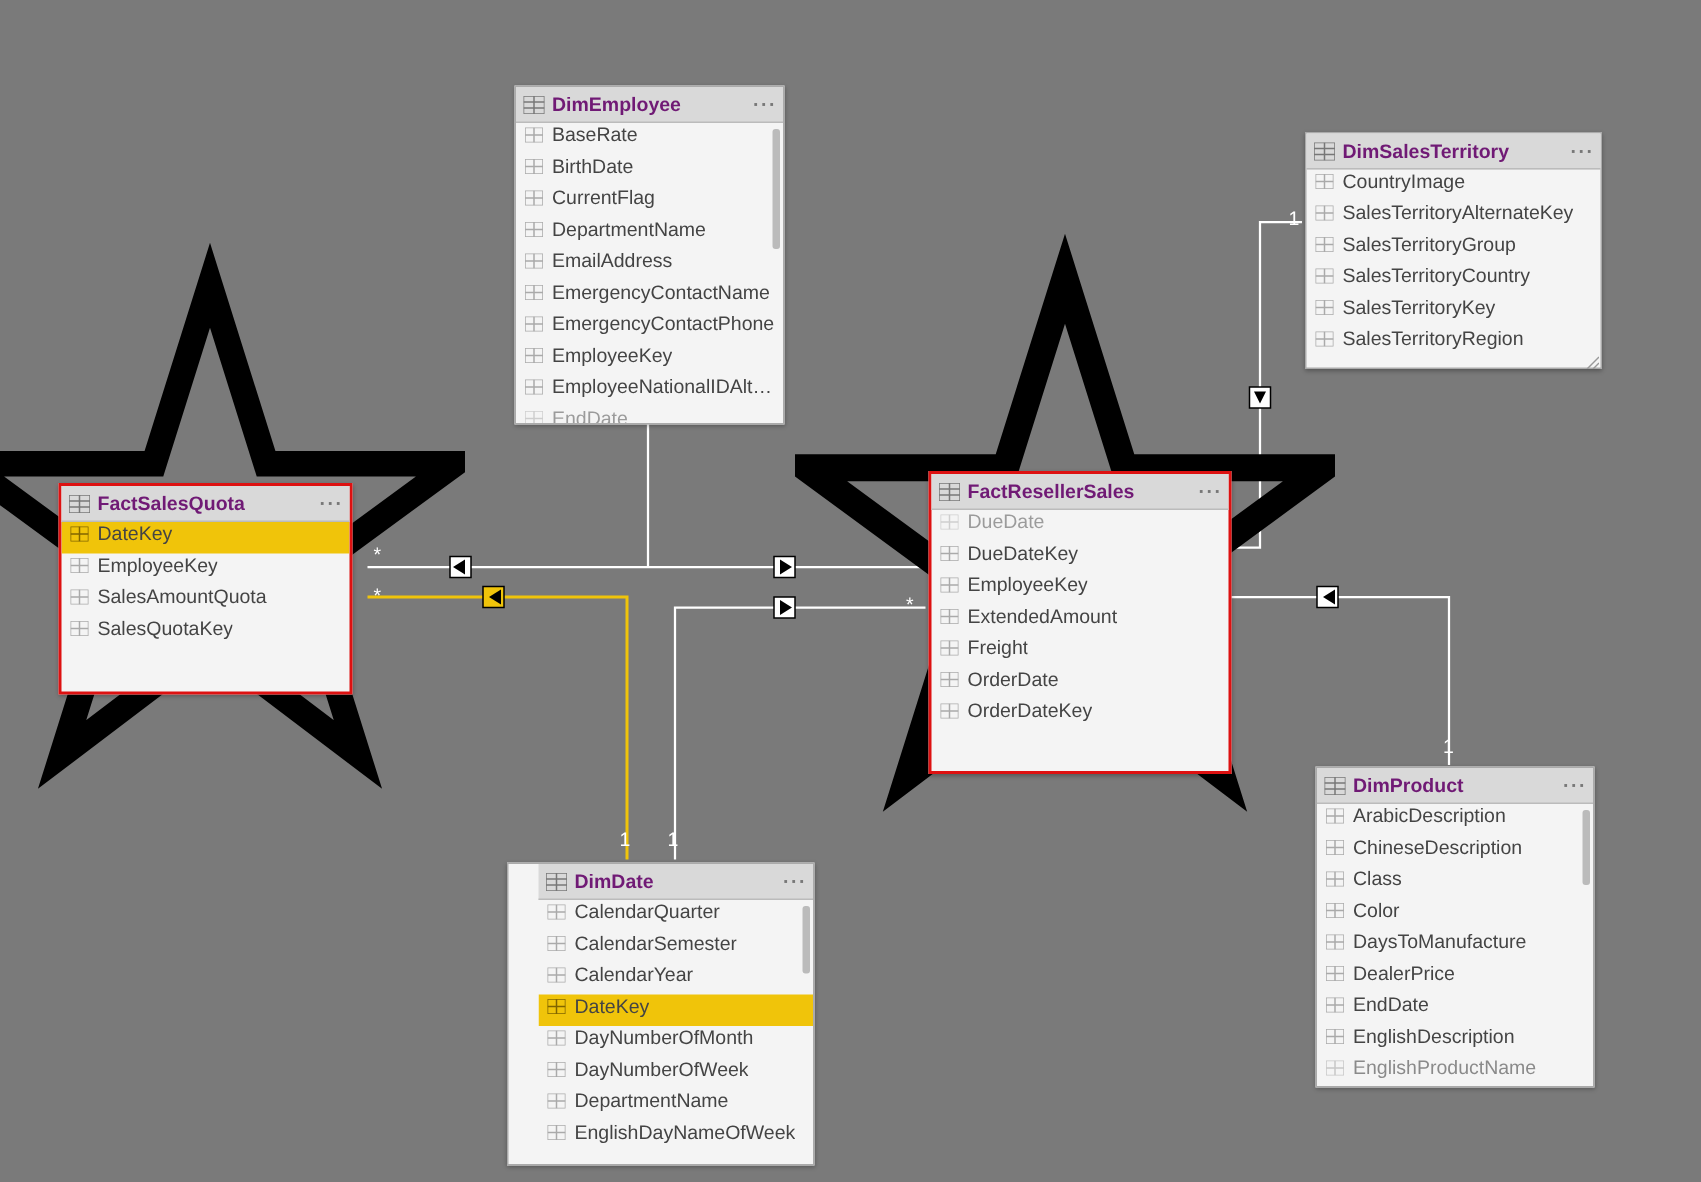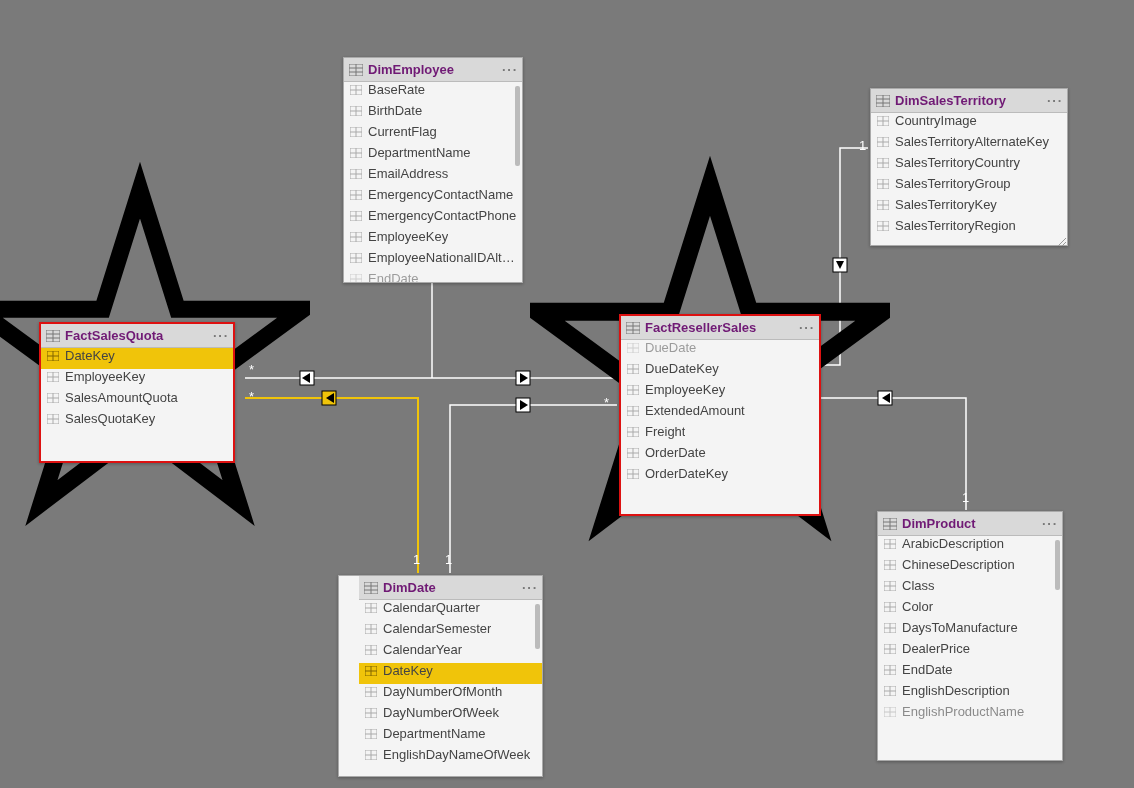--- a/index.html
+++ b/index.html
@@ -335,31 +335,31 @@
           <span class="rtext">SalesTerritoryAlternateKey</span>
         </div>
     <div class="row">
           <span class="ricon">
             <svg width="12" height="10">
               <rect x="0" y="0" width="12" height="10" fill="none" stroke="#aaa"></rect>
               <line x1="0" y1="5" x2="12" y2="5" stroke="#aaa"></line>
               <line x1="6" y1="0" x2="6" y2="10" stroke="#aaa"></line>
             </svg>
           </span>
+          <span class="rtext">SalesTerritoryGroup</span>
+        </div>
+    <div class="row">
+          <span class="ricon">
+            <svg width="12" height="10">
+              <rect x="0" y="0" width="12" height="10" fill="none" stroke="#aaa"></rect>
+              <line x1="0" y1="5" x2="12" y2="5" stroke="#aaa"></line>
+              <line x1="6" y1="0" x2="6" y2="10" stroke="#aaa"></line>
+            </svg>
+          </span>
           <span class="rtext">SalesTerritoryCountry</span>
-        </div>
-    <div class="row">
-          <span class="ricon">
-            <svg width="12" height="10">
-              <rect x="0" y="0" width="12" height="10" fill="none" stroke="#aaa"></rect>
-              <line x1="0" y1="5" x2="12" y2="5" stroke="#aaa"></line>
-              <line x1="6" y1="0" x2="6" y2="10" stroke="#aaa"></line>
-            </svg>
-          </span>
-          <span class="rtext">SalesTerritoryGroup</span>
         </div>
     <div class="row">
           <span class="ricon">
             <svg width="12" height="10">
               <rect x="0" y="0" width="12" height="10" fill="none" stroke="#aaa"></rect>
               <line x1="0" y1="5" x2="12" y2="5" stroke="#aaa"></line>
               <line x1="6" y1="0" x2="6" y2="10" stroke="#aaa"></line>
             </svg>
           </span>
           <span class="rtext">SalesTerritoryKey</span>
@@ -629,21 +629,21 @@
           <svg width="14" height="12" viewBox="0 0 14 12">
             <rect x="0" y="0" width="14" height="12" fill="none" stroke="#777"></rect>
             <line x1="0" y1="4" x2="14" y2="4" stroke="#777"></line>
             <line x1="0" y1="8" x2="14" y2="8" stroke="#777"></line>
             <line x1="7" y1="0" x2="7" y2="12" stroke="#777"></line>
           </svg>
         </span>
     <span class="title">DimProduct</span>
     <span class="menu">···</span>
   </div>
-  <div class="table-body" style="height:224px;">
+  <div class="table-body" style="height:188px;">
     <div class="scroll-indicator" style="top:4px; height:50px;"></div>
     <div class="row">
           <span class="ricon">
             <svg width="12" height="10">
               <rect x="0" y="0" width="12" height="10" fill="none" stroke="#aaa"></rect>
               <line x1="0" y1="5" x2="12" y2="5" stroke="#aaa"></line>
               <line x1="6" y1="0" x2="6" y2="10" stroke="#aaa"></line>
             </svg>
           </span>
           <span class="rtext">ArabicDescription</span>

